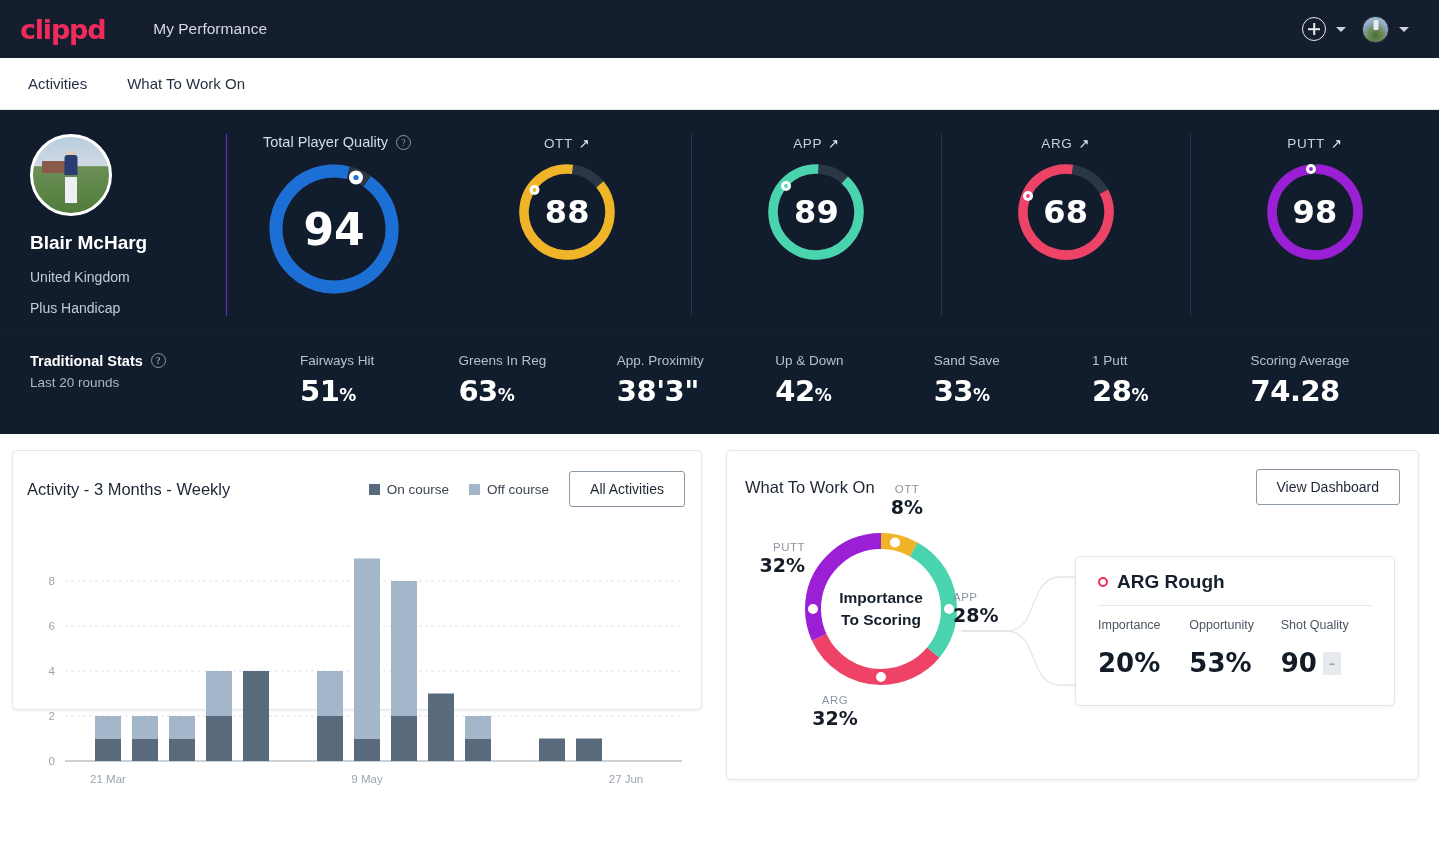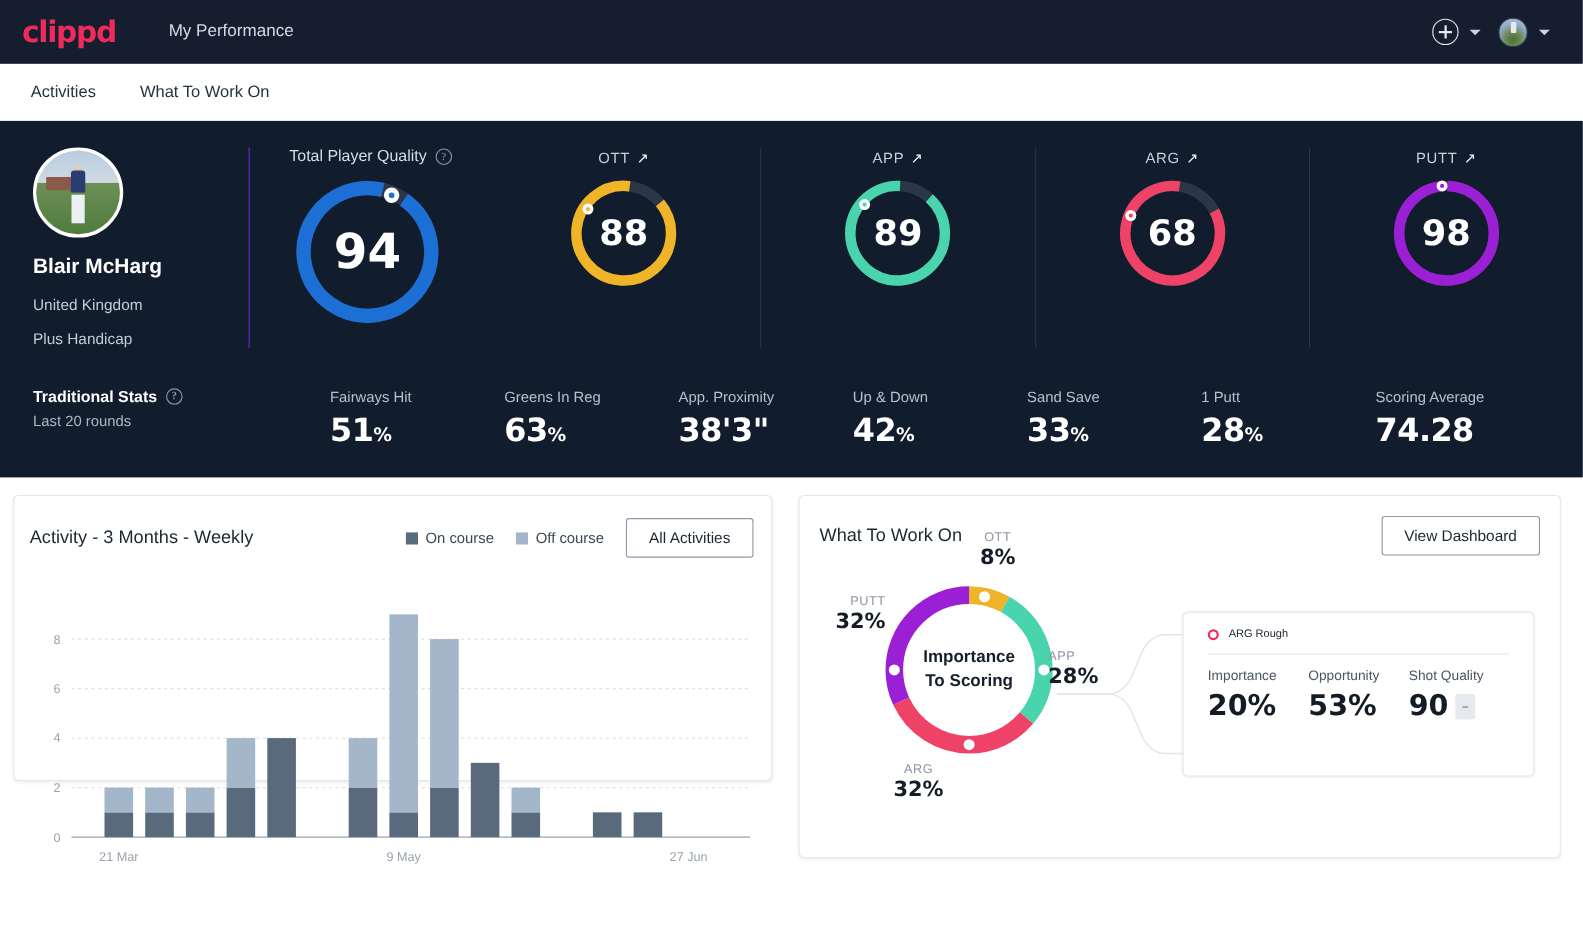--- a/index.html
+++ b/index.html
@@ -166,27 +166,27 @@
     position: absolute; text-align: center; font-size: 15.5px;
     font-weight: 700; color: #16202c; line-height: 1.45;
   }
   .detail-card {
     position: absolute; left: 348px; top: 105px; width: 320px; height: 150px;
     border: 1px solid #e2e5ea; border-radius: 5px; background: #fff;
     padding: 14px 22px; box-shadow: 0 1px 3px rgba(20,30,46,.06);
   }
   .dc-head { display: flex; align-items: center; gap: 9px; }
   .dc-dot { width: 10px; height: 10px; border-radius: 50%; border: 2px solid #ef2b5c; }
-  .dc-title { font-size: 10px; font-weight: 400; color: #16202c; }
+  .dc-title { font-size: 19px; font-weight: 700; color: #16202c; }
   .dc-rule { border-top: 1px solid #e6e9ed; margin: 12px 0 12px 0; }
   .dc-metrics { display: flex; }
   .dc-m { flex: 1; }
   .dc-k { font-size: 12.5px; color: #4c5663; }
   .dc-v {
-    margin-top: 6px; font-size: 26px; font-weight: 700; color: #121b26;
+    margin-top: 16px; font-size: 26px; font-weight: 700; color: #121b26;
     font-family: "DejaVu Sans", sans-serif; display: flex; align-items: center; gap: 6px; text-align: right;
   }
   .dc-badge {
     display:inline-block; background:#e6e9ed; color:#9aa3ae; font-size:13px;
     line-height: 1; padding: 5px 6px; border-radius: 2px; font-weight:700;
   }
 </style>
 </head>
 <body>
 

